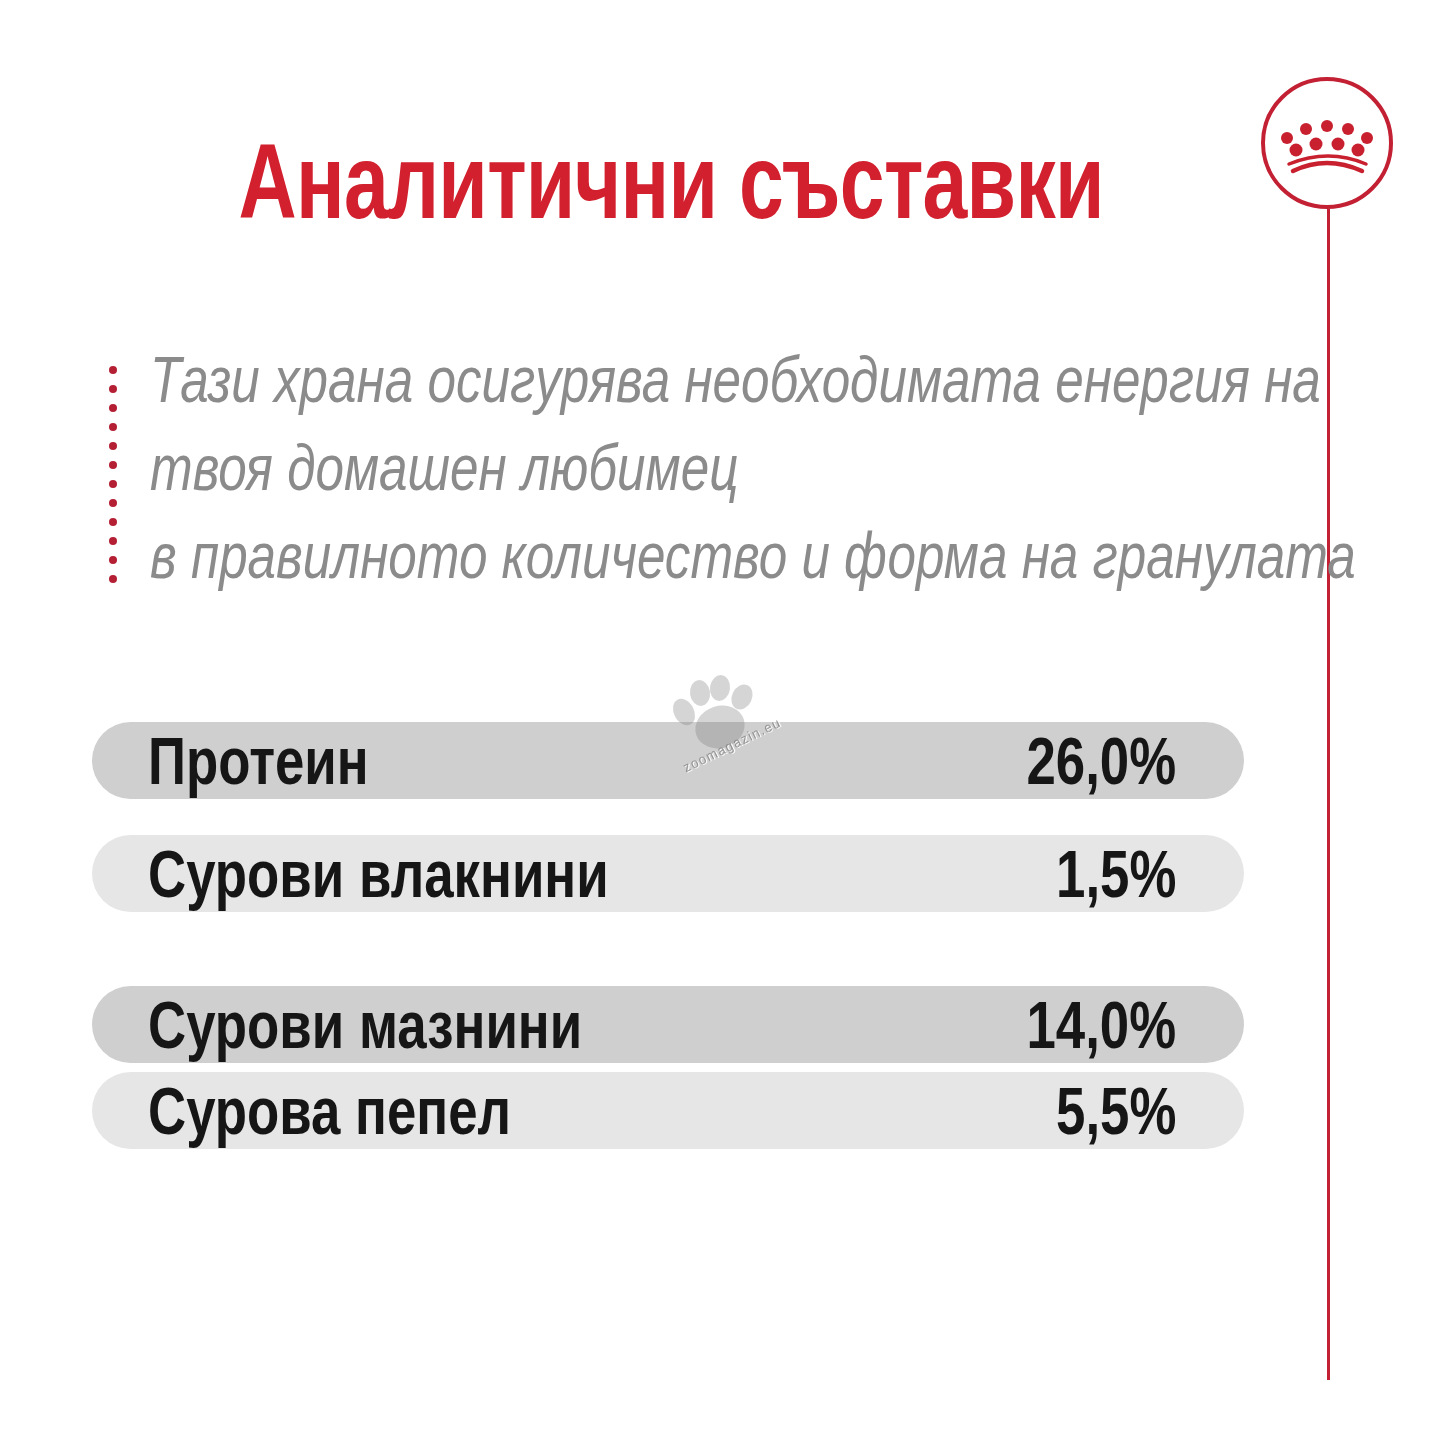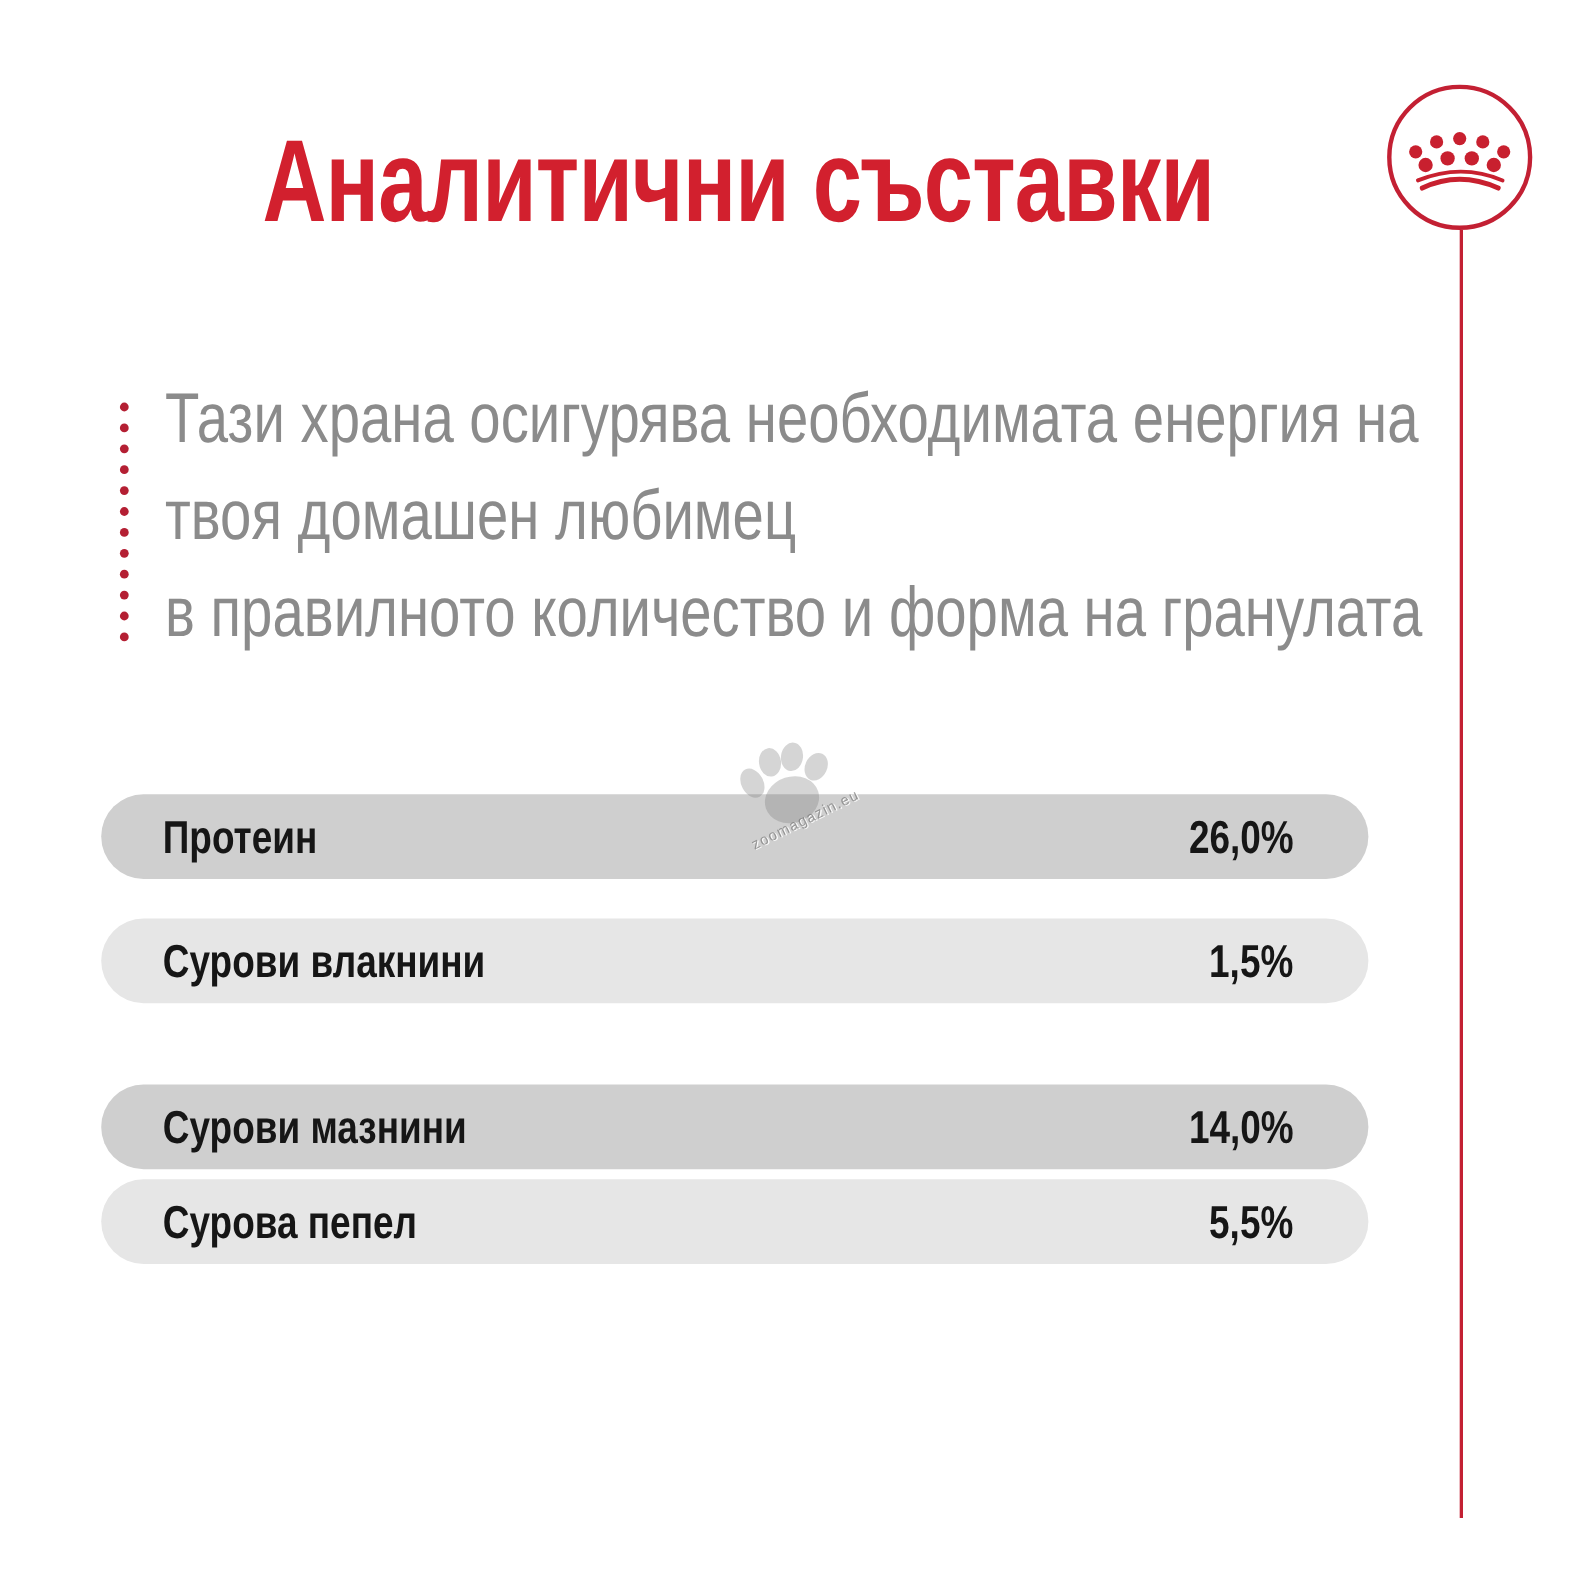--- a/index.html
+++ b/index.html
@@ -7,41 +7,41 @@
     position:relative;width:1445px;height:1445px;overflow:hidden;
     background:#ffffff;font-family:"Liberation Sans",sans-serif;
   }
   
   .cond{display:inline-block;white-space:nowrap;transform:scaleX(0.76);transform-origin:50% 50%;}
   .cond-l{display:inline-block;white-space:nowrap;transform:scaleX(0.80);transform-origin:0 50%;}
   .cond-r{display:inline-block;white-space:nowrap;transform:scaleX(0.80);transform-origin:100% 50%;}
 
   
   .title{
-    position:absolute;left:0;top:112px;width:1342px;text-align:center;
+    position:absolute;left:0;top:128px;width:1342px;text-align:center;
     font-size:106px;font-weight:700;letter-spacing:-1px;color:#d2202e;line-height:1;
   }
 
   
   .dotted{position:absolute;left:109px;top:366px;width:8px;display:flex;flex-direction:column;}
   .dotted i{width:8px;height:8px;border-radius:50%;background:#b41f33;margin-bottom:11px;}
 
   
   .para{
     position:absolute;left:150px;top:336px;width:1200px;
     font-size:64px;line-height:88px;color:#8b8b8b;font-weight:400;
   }
-  .para .line{height:88px;}
+  .para .line{height:88px;font-style:italic;}
 
   
   .row{
     position:absolute;left:92px;width:1152px;height:77px;border-radius:40px;
     display:flex;align-items:center;justify-content:space-between;
     padding:0 68px 0 56px;box-sizing:border-box;
-    font-size:42px;font-weight:700;color:#161616;line-height:1;
+    font-size:66px;font-weight:700;color:#161616;line-height:1;
   }
   .row.dark{background:#cfcfcf;}
   .row.light{background:#e6e6e6;}
   .row1{top:722px;} .row2{top:835px;} .row3{top:986px;} .row4{top:1062px;margin-top:10px;}
 
   
   .logo-circle{
     position:absolute;left:1261px;top:77px;width:132px;height:132px;
     border:4px solid #c32033;border-radius:50%;box-sizing:border-box;background:#ffffff;
   }

